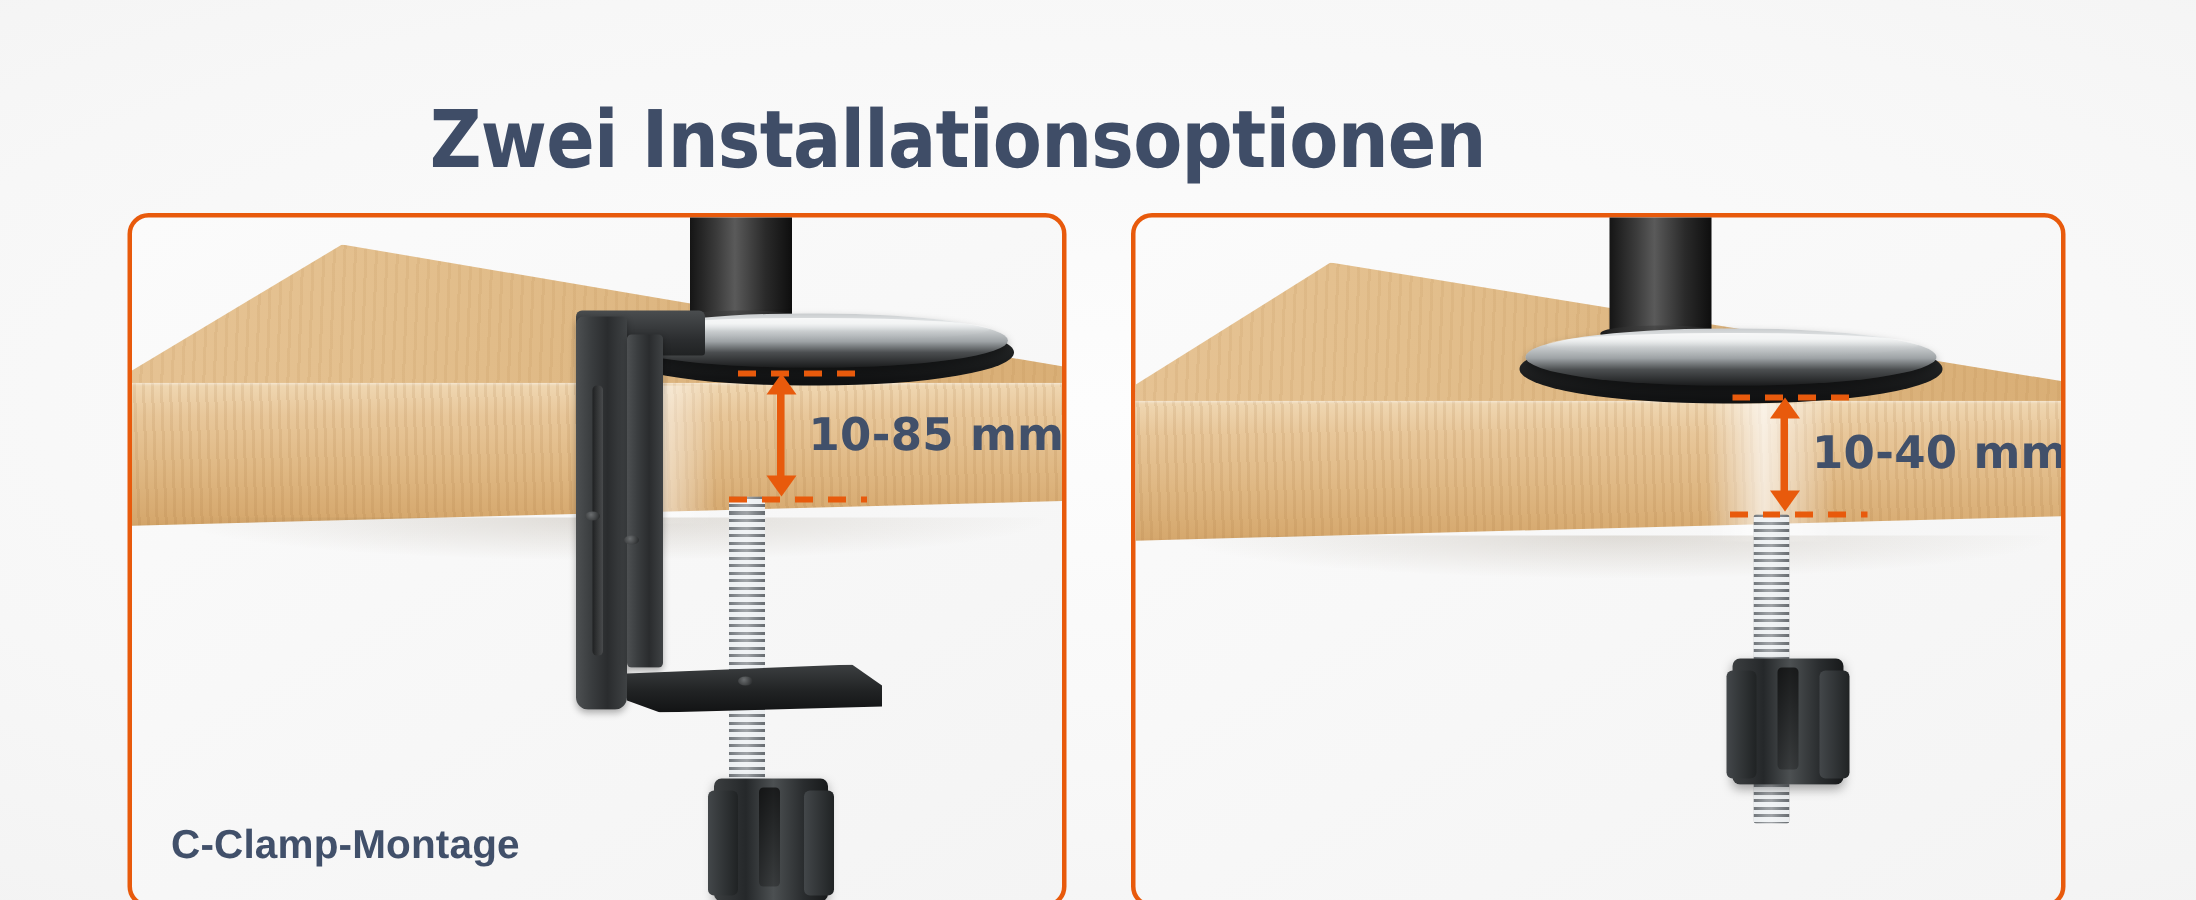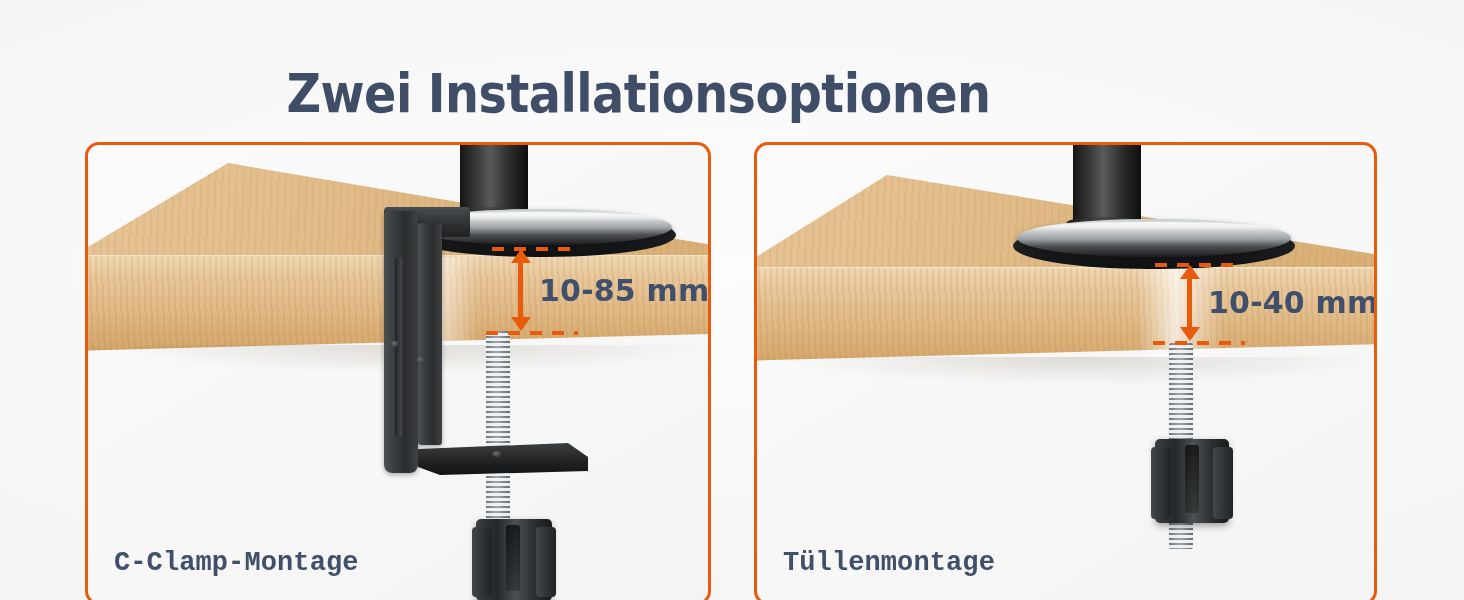--- a/index.html
+++ b/index.html
@@ -159,21 +159,21 @@
   .dim-label{
     position:absolute; white-space:nowrap;
     font-family:"DejaVu Sans","Liberation Sans",sans-serif;
     font-size:30px; font-weight:bold; color:#41506a;
     letter-spacing:.2px;
   }
 
   
   .caption{ position:absolute; left:26px; bottom:22px; }
   .cap-title{
-    font-family:Liberation Mono, monospace;
+    font-family:Liberation Sans, sans-serif;
     font-size:27px; font-weight:bold; color:#41506a; letter-spacing:.1px;
     line-height:1.22;
   }
   .cap-sub{
     font-family:"DejaVu Sans","Liberation Sans",sans-serif;
     font-size:27px; color:#5b6678; line-height:1.25; white-space:nowrap;
   }
   .cap-sub b{ color:#ea5a0c; font-weight:bold; }
 </style>
 </head>
@@ -271,17 +271,16 @@
     <div class="dim" style="left:0; top:0; width:100%; height:100%;">
       <div class="dim-dash-top" style="left:398px; top:118px; width:86px;"></div>
       <div class="dim-dash-bot" style="left:396px; top:196px; width:92px;"></div>
       <div class="dim-arrow up" style="left:423px; top:120px;"></div>
       <div class="dim-line" style="left:430px; top:128px; height:60px;"></div>
       <div class="dim-arrow down" style="left:423px; top:182px;"></div>
       <div class="dim-label" style="left:451px; top:140px;">10-40 mm</div>
     </div>
 
     <div class="caption">
-      <div class="cap-title">Tüllenmontage</div>
     </div>
 
   </div>
 </div>
 
 </body></html>

